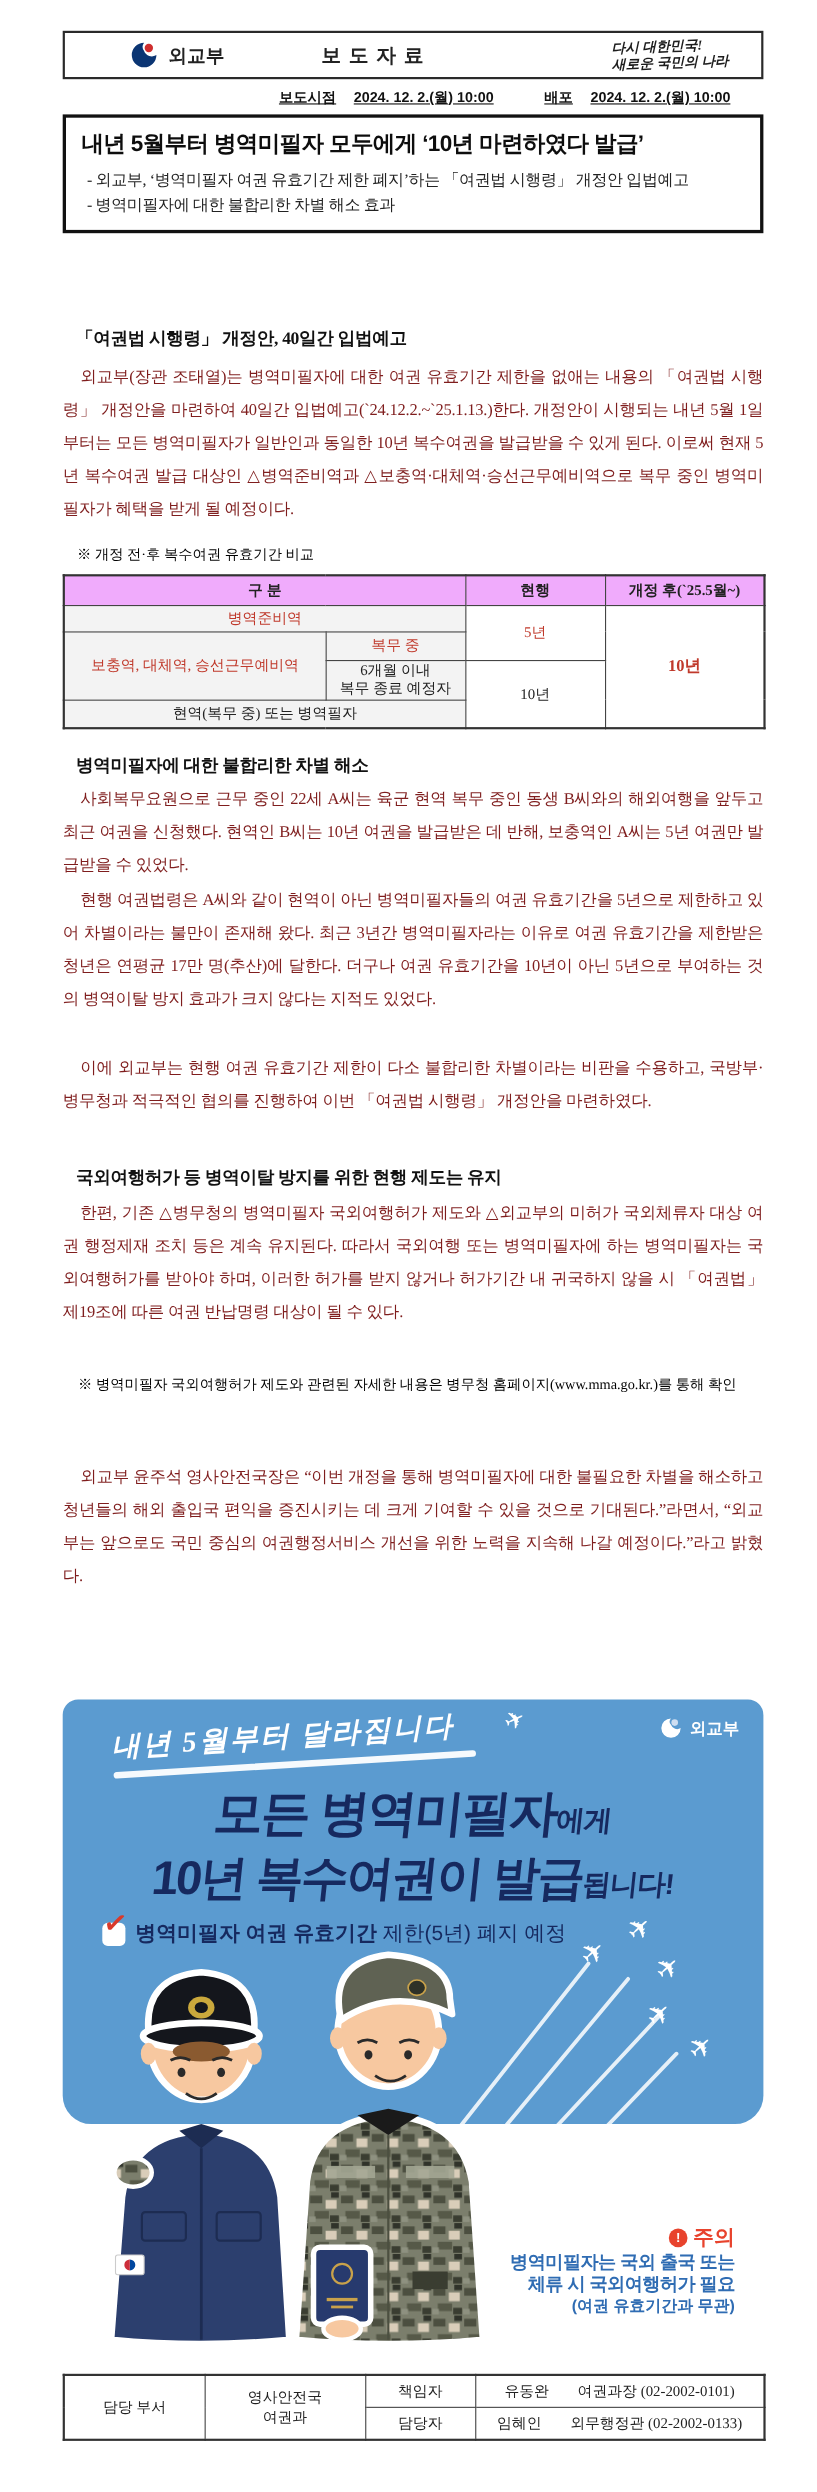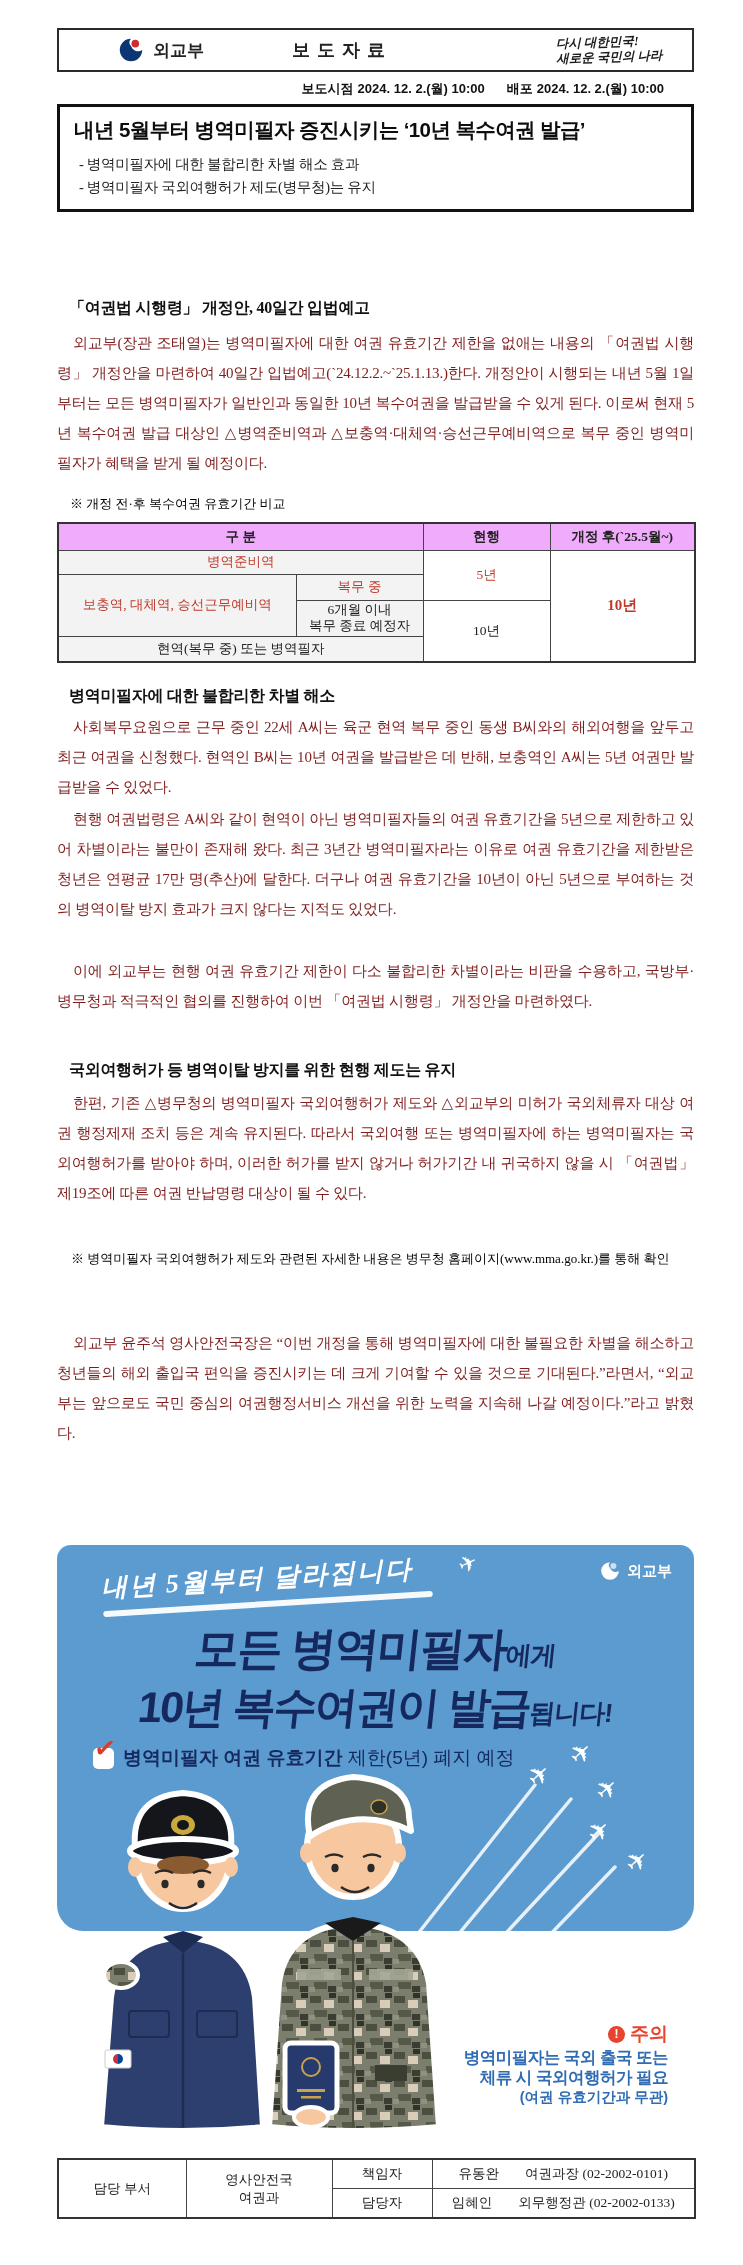--- a/index.html
+++ b/index.html
@@ -20,23 +20,24 @@
   .hdr-doctype {
     flex:0 0 auto; margin-left:88px; font-family:"Liberation Sans",sans-serif;
     font-size:18px; font-weight:600; letter-spacing:7px; color:#222;text-align:right;
   }
   .hdr-slogan {
     margin-left:auto; margin-right:30px; text-align:left;
     font-style:italic; font-weight:700; font-size:12.5px; line-height:15px;
     transform:rotate(-2deg); color:#1d1d1d;
   }
   .date-line {
-    top:80px; display:flex; justify-content:flex-end; gap:4px; padding-right:30px;
+    top:80px; display:flex; justify-content:flex-end; gap:16px; padding-right:30px;
     font-family:"Liberation Sans",sans-serif; font-size:13px; font-weight:600; color:#111;
     box-sizing:border-box;
+    text-decoration:underline;
   }
 
   
   .title-box {
     top:104px; border:3px solid #111; box-sizing:border-box; padding:9px 12px 10px 14px;
   }
   .main-title {
     font-family:"Liberation Sans",sans-serif; font-size:20.5px; font-weight:800;
     letter-spacing:-0.6px; color:#0d0d0d; margin:0 0 9px 0; white-space:nowrap;
   }
@@ -130,23 +131,23 @@
 
 <div class="blk date-line">
   <span>보도시점</span>
   <span>2024. 12. 2.(월) 10:00</span>
   <span style="width:14px"></span>
   <span>배포</span>
   <span>2024. 12. 2.(월) 10:00</span>
 </div>
 
 <div class="blk title-box">
-  <div class="main-title">내년 5월부터 병역미필자 증진시키는 ‘10년 복수여권 발급’</div>
+  <div class="main-title">내년 5월부터 병역미필자 모두에게 ‘10년 마련하였다 발급’</div>
+  <div class="title-bullet">- 외교부, ‘병역미필자 여권 유효기간 제한 폐지’하는 「여권법 시행령」 개정안 입법예고</div>
   <div class="title-bullet">- 병역미필자에 대한 불합리한 차별 해소 효과</div>
-  <div class="title-bullet">- 병역미필자 국외여행허가 제도(병무청)는 유지</div>
 </div>
 
 <div class="blk sec-head" style="top:298px">「여권법 시행령」 개정안, 40일간 입법예고</div>
 <div class="blk para" style="top:328px">외교부(장관 조태열)는 병역미필자에 대한 여권 유효기간 제한을 없애는 내용의 「여권법 시행령」 개정안을 마련하여 40일간 입법예고(`24.12.2.~`25.1.13.)한다. 개정안이 시행되는 내년 5월 1일부터는 모든 병역미필자가 일반인과 동일한 10년 복수여권을 발급받을 수 있게 된다. 이로써 현재 5년 복수여권 발급 대상인 △병역준비역과 △보충역·대체역·승선근무예비역으로 복무 중인 병역미필자가 혜택을 받게 될 예정이다.</div>
 <div class="blk note" style="top:490px">※ 개정 전·후 복수여권 유효기간 비교</div>
 
 <table class="blk cmp">
   <colgroup>
       <col style="width:238px">
       <col style="width:127px">

